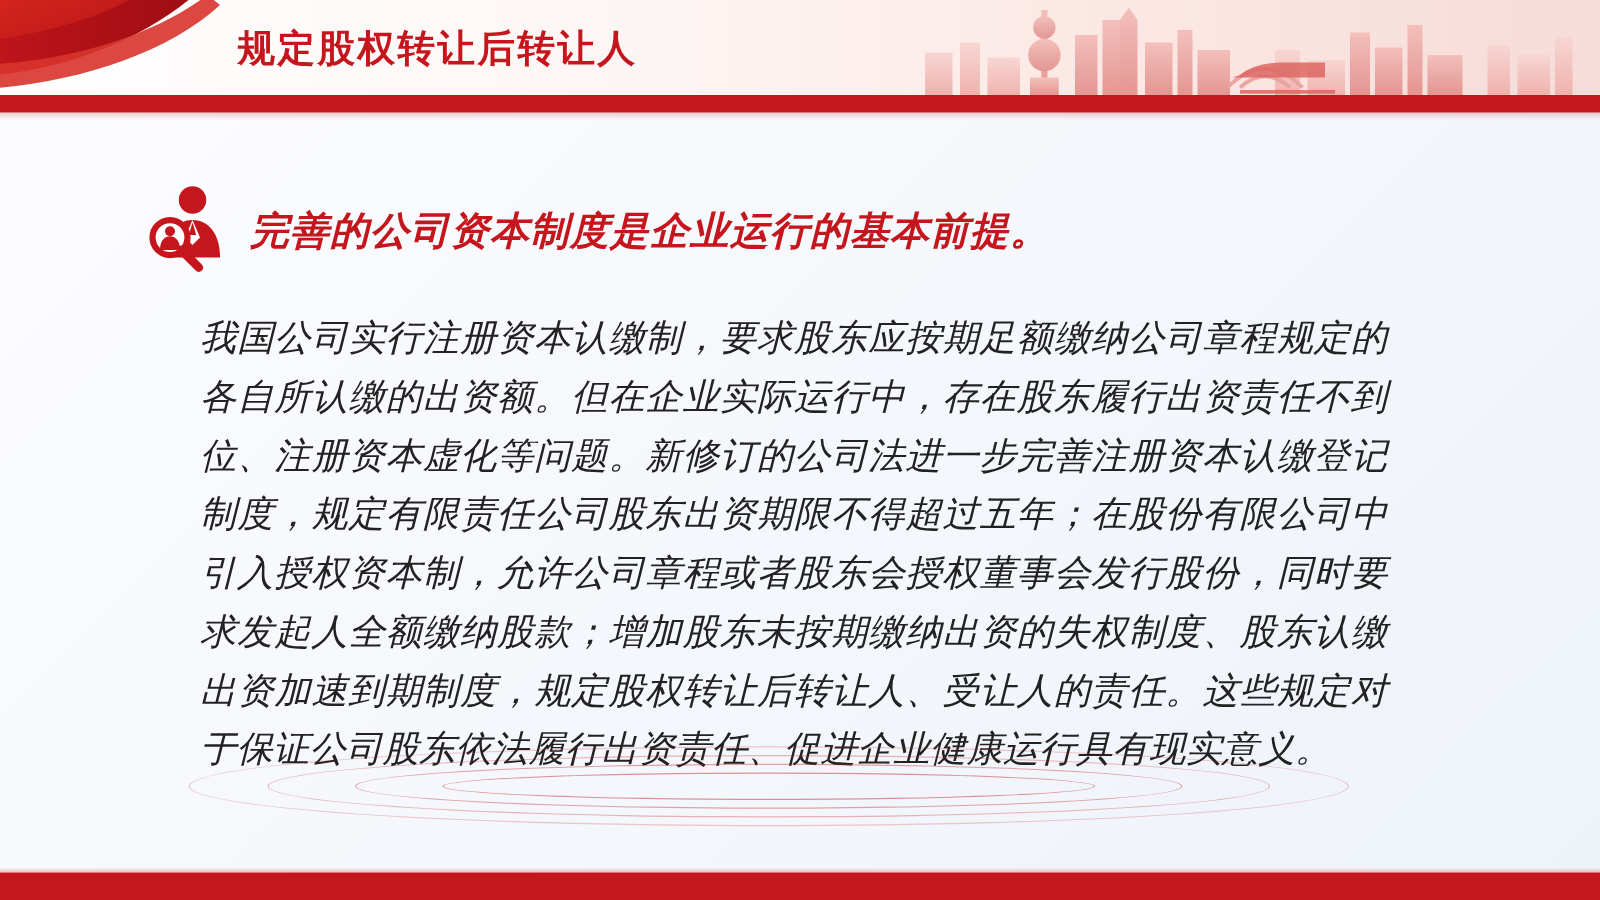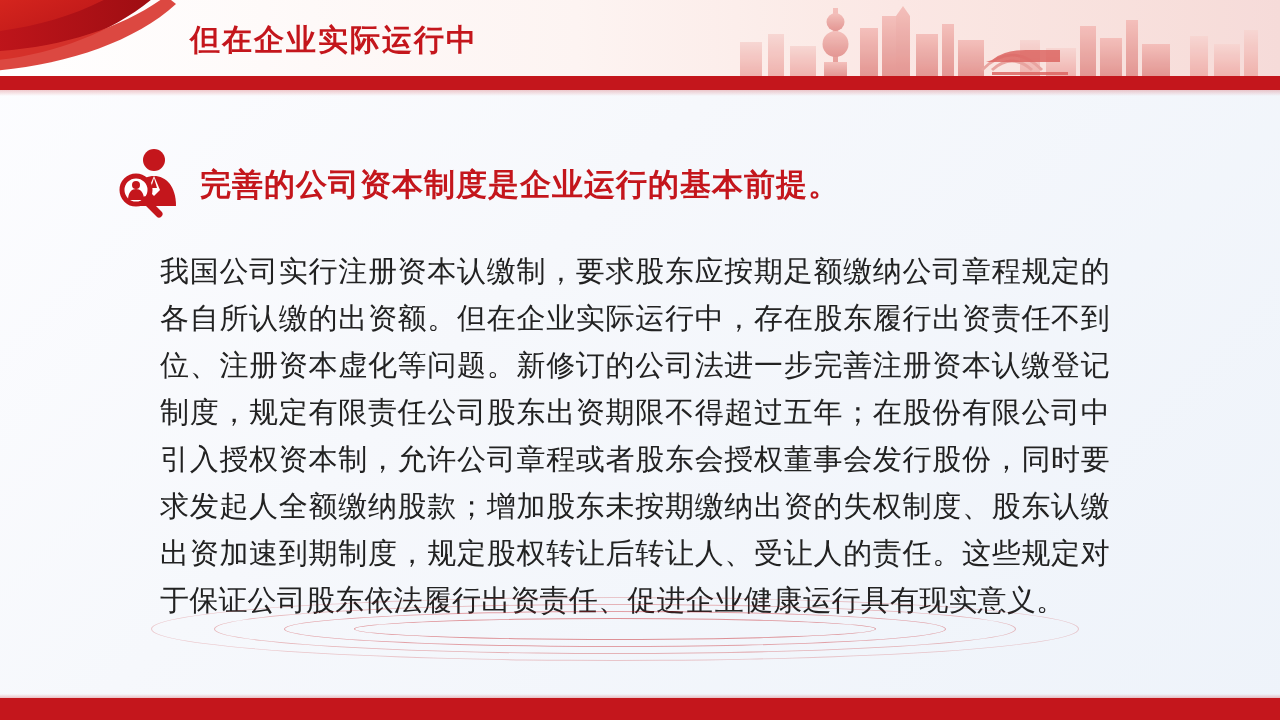--- a/index.html
+++ b/index.html
@@ -72,20 +72,21 @@
     white-space: nowrap;
   }
 
   
   .content {
     position: absolute;
     top: 96px;
     left: 0;
     width: 1280px;
     height: 600px;
+    font-style: italic;
   }
 
   .headline-row {
     position: absolute;
     left: 112px;
     top: 48px;
     display: flex;
     align-items: center;
   }
   .headline-icon {
@@ -229,21 +230,21 @@
         <linearGradient id="rib2" x1="0" y1="0" x2="1" y2="0">
           <stop offset="0%" stop-color="#c4161c"></stop>
           <stop offset="100%" stop-color="#9d0d12"></stop>
         </linearGradient>
       </defs>
       <path d="M-10,-10 L150,-10 C130,18 96,40 40,52 L-10,58 Z" fill="url(#rib1)"></path>
       <path d="M-10,44 C50,40 108,24 150,-6 L178,4 C130,46 60,70 -10,72 Z" fill="url(#rib2)"></path>
       <path d="M-10,62 C70,62 140,40 186,6 L196,14 C150,56 70,80 -10,82 Z" fill="#d8342c" opacity=".9"></path>
     </svg>
 
-    <div class="header-title">但在企业实际运行中</div>
+    <div class="header-title">规定股权转让后转让人</div>
   </div>
   <div class="header-redbar"></div>
   <div class="header-redbar-shadow"></div>
 
   <div class="content">
 
     <div class="headline-row">
       <div class="headline-icon">
         <svg viewBox="0 0 82 82" width="82" height="82">
 

